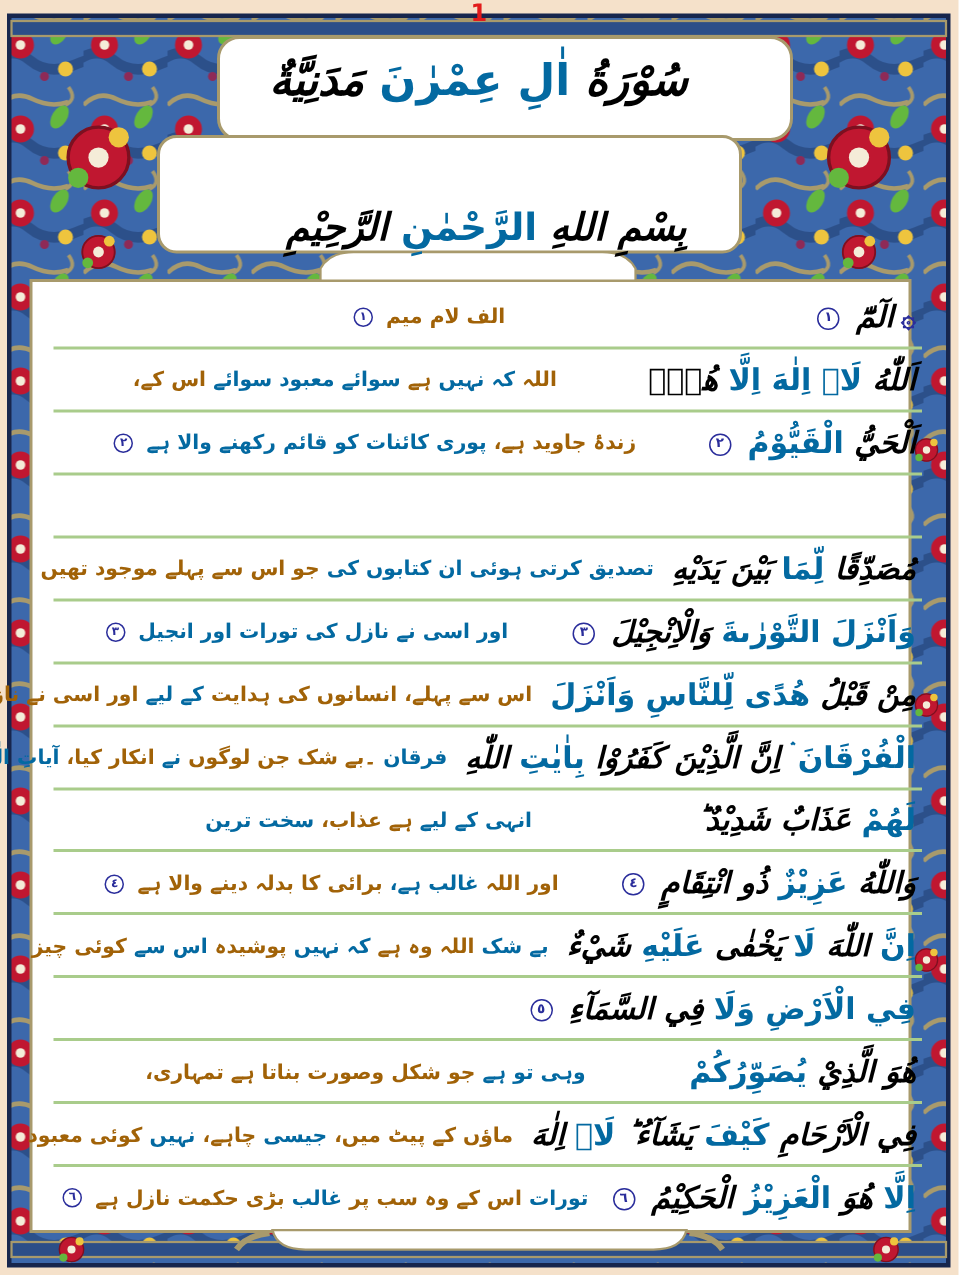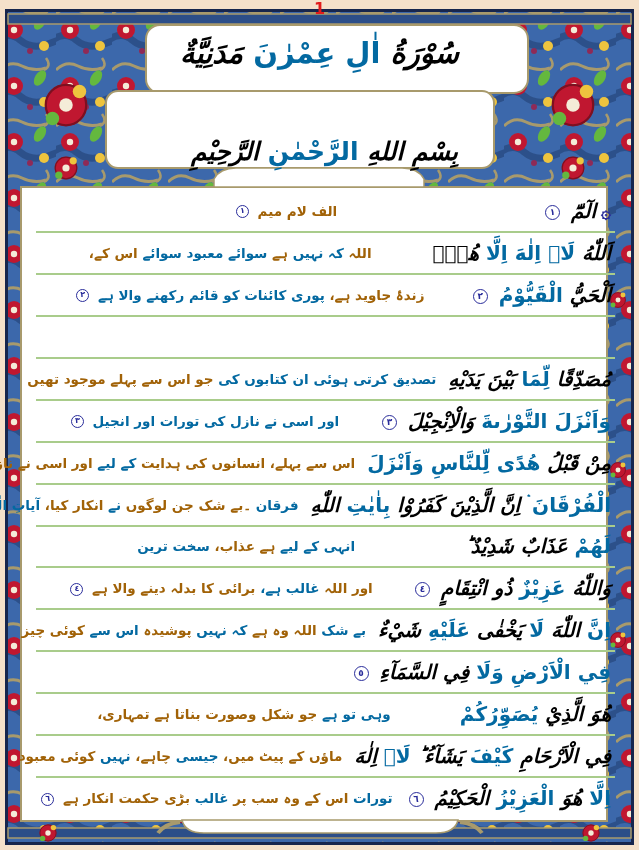--- a/index.html
+++ b/index.html
@@ -173,17 +173,17 @@
       <div class="vrow">
         <div class="arabic"><span class="seg c-b">هُوَ الَّذِيْ </span><span class="seg c-r">يُصَوِّرُكُمْ</span></div>
         <div class="urdu"><span class="seg c-r">وہی تو ہے </span><span class="seg c-d">جو شکل وصورت بناتا ہے تمہاری،</span></div>
       </div>
       <div class="vrow">
         <div class="arabic"><span class="seg c-b">فِي الْاَرْحَامِ </span><span class="seg c-r">كَيْفَ </span><span class="seg c-b">يَشَآءُ ؕ </span><span class="seg c-r">لَاۤ </span><span class="seg c-b">اِلٰهَ</span></div>
         <div class="urdu"><span class="seg c-d">ماؤں کے پیٹ میں، </span><span class="seg c-r">جیسی </span><span class="seg c-d">چاہے، </span><span class="seg c-r">نہیں </span><span class="seg c-d">کوئی معبود</span></div>
       </div>
       <div class="vrow">
         <div class="arabic"><span class="seg c-r">اِلَّا </span><span class="seg c-b">هُوَ </span><span class="seg c-r">الْعَزِيْزُ </span><span class="seg c-b">الْحَكِيْمُ </span><span class="marker">٦</span></div>
-        <div class="urdu"><span class="seg c-r">تورات </span><span class="seg c-d">اس کے وہ سب پر </span><span class="seg c-r">غالب </span><span class="seg c-d">بڑی حکمت انکار ہے </span><span class="marker">٦</span></div>
+        <div class="urdu"><span class="seg c-r">تورات </span><span class="seg c-d">اس کے وہ سب پر </span><span class="seg c-r">غالب </span><span class="seg c-d">بڑی حکمت نازل ہے </span><span class="marker">٦</span></div>
       </div>
     </div>
 
 </div>
 
 </body></html>

